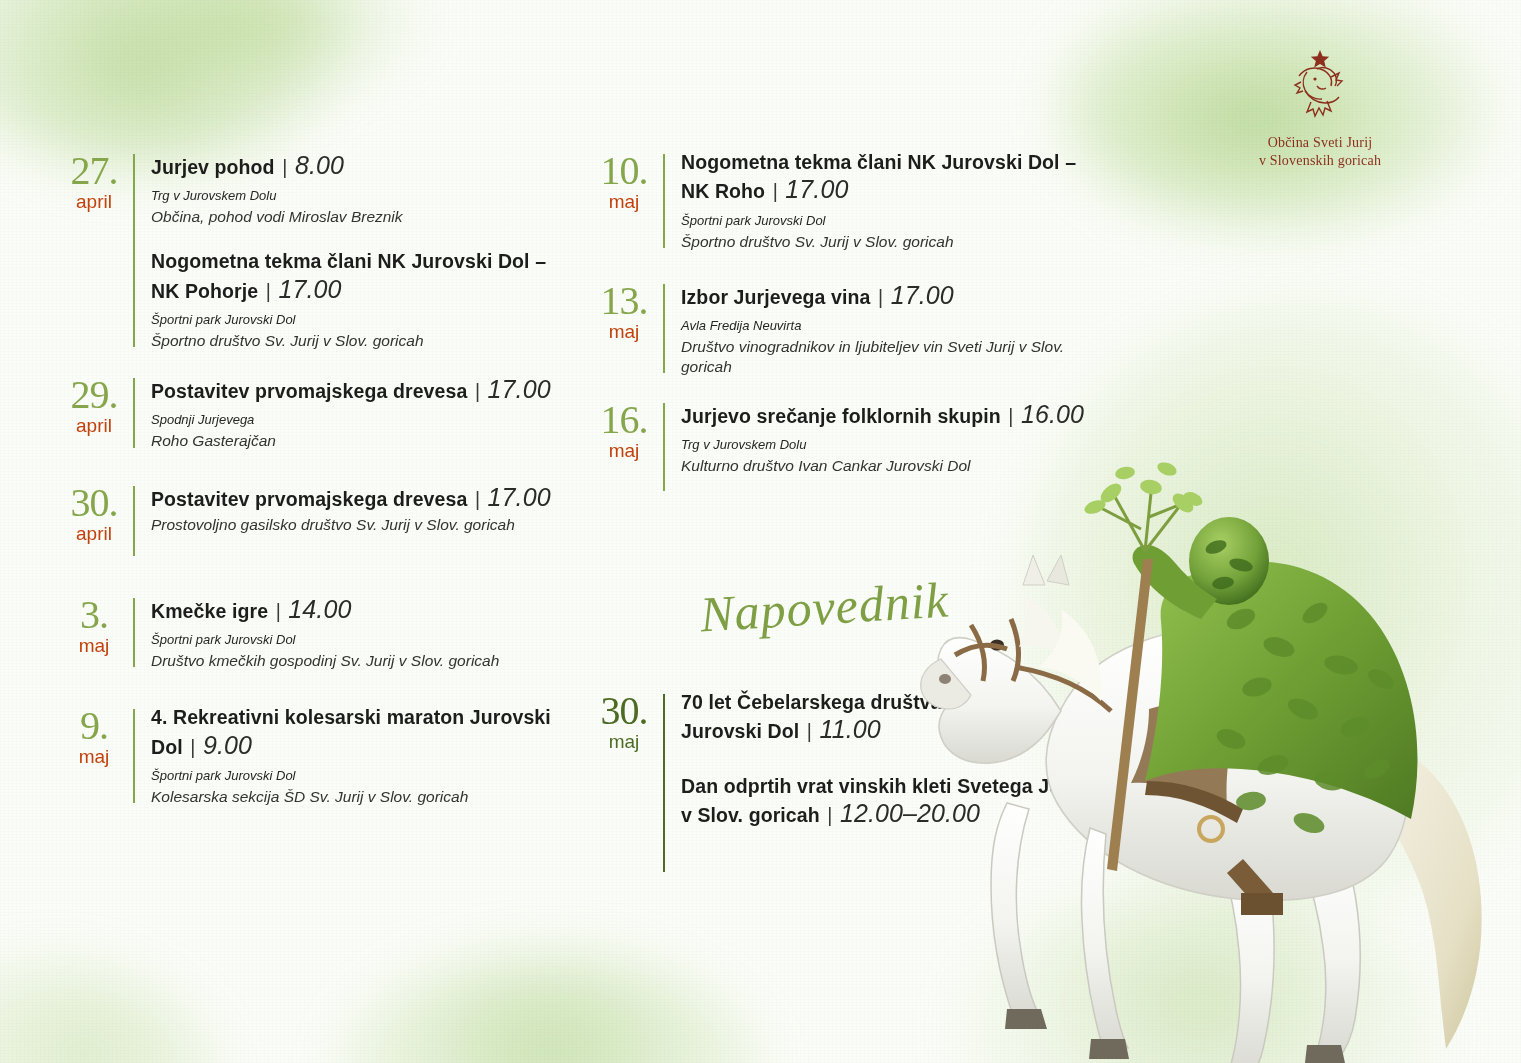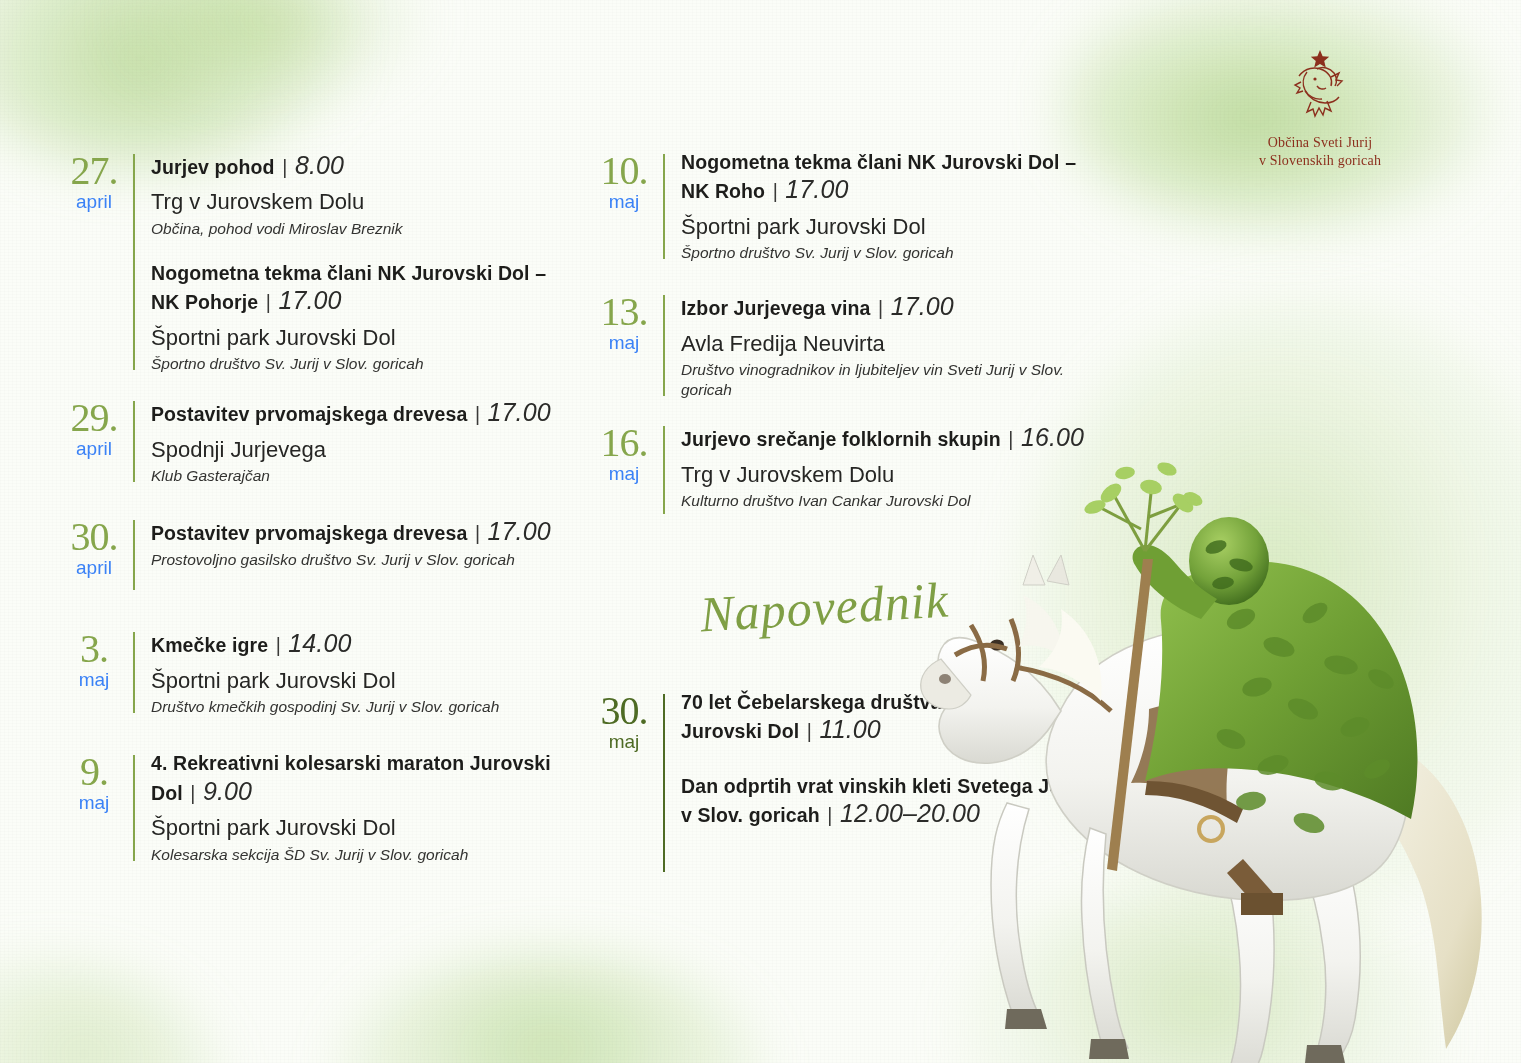--- a/index.html
+++ b/index.html
@@ -100,21 +100,21 @@
     font-weight: 400;
     font-size: 40px;
     line-height: 0.95;
     letter-spacing: -1px;
     color: #86a64c;
   }
   .date .month {
     font-size: 19px;
     line-height: 1.2;
     margin-top: 1px;
-    color: #3b82f6;
+    color: #c2410c;
   }
   .date.dark .day, .date.dark .month { color: #4e6b24; }
 
   .rule {
     flex: 0 0 2px;
     width: 2px;
     background: #86a64c;
     align-self: stretch;
     margin: 4px 0 4px 0;
     min-height: 70px;
@@ -136,24 +136,25 @@
     color: #3a3a38;
     padding: 0 2px;
   }
   .ttl .time {
     font-weight: 400;
     font-style: italic;
     font-size: 25px;
     color: #2b2b29;
   }
   .place {
-    font-size: 22px;
+    font-size: 13px;
     line-height: 1.3;
     margin-top: 7px;
     color: #262624;
+    font-style: italic;
   }
   .org {
     font-size: 15.5px;
     font-style: italic;
     line-height: 1.3;
     margin-top: 2px;
     color: #333331;
   }
 
   
@@ -246,21 +247,21 @@
     </div>
     <div class="rule"></div>
     <div class="blocks">
       <div class="block">
         <div class="ttl">
           <span>Postavitev prvomajskega drevesa</span>
           <span class="sep">|</span>
           <span class="time">17.00</span>
         </div>
         <div class="place">Spodnji Jurjevega</div>
-        <div class="org">Klub Gasterajčan</div>
+        <div class="org">Roho Gasterajčan</div>
       </div>
     </div>
   </div>
 
   <div class="entry" style="margin-top:30px;">
     <div class="date">
       <div class="day">30.</div>
       <div class="month">april</div>
     </div>
     <div class="rule"></div>

